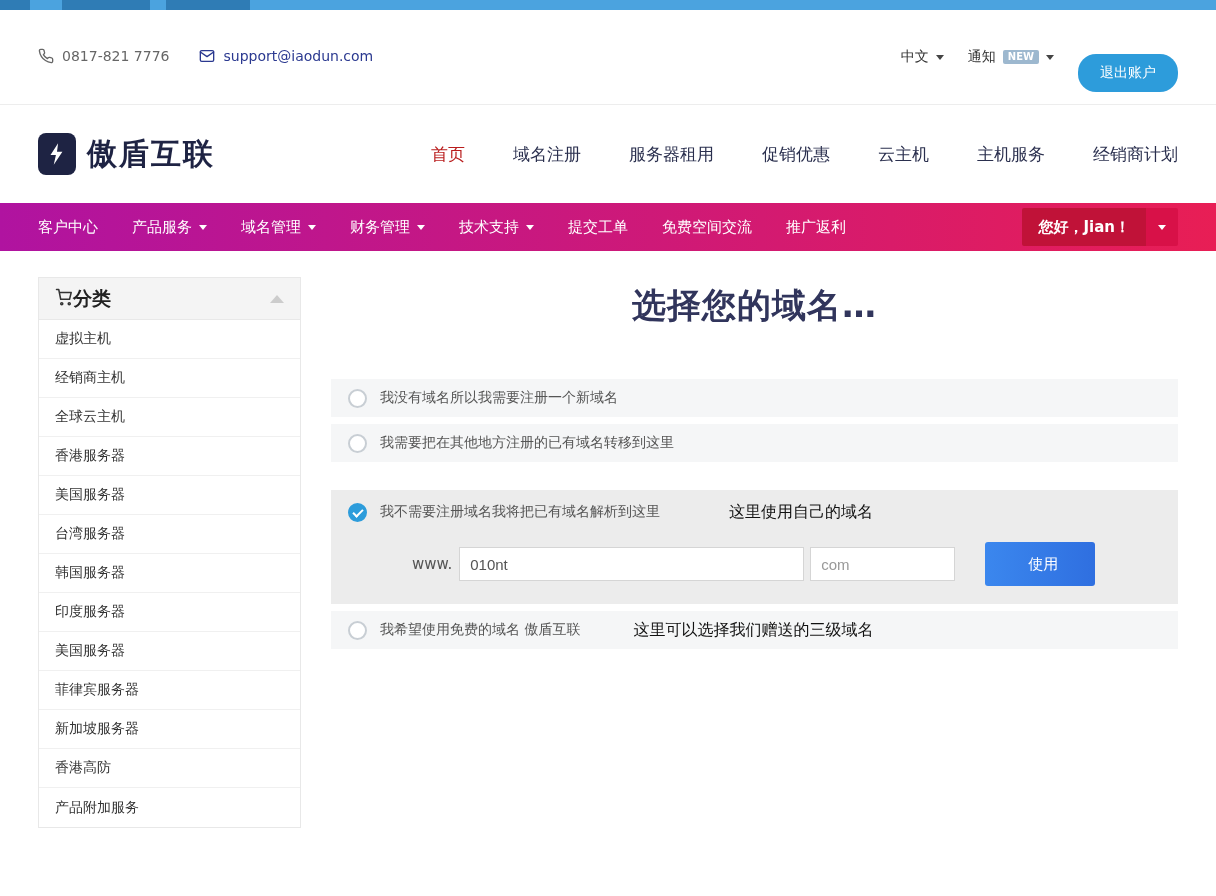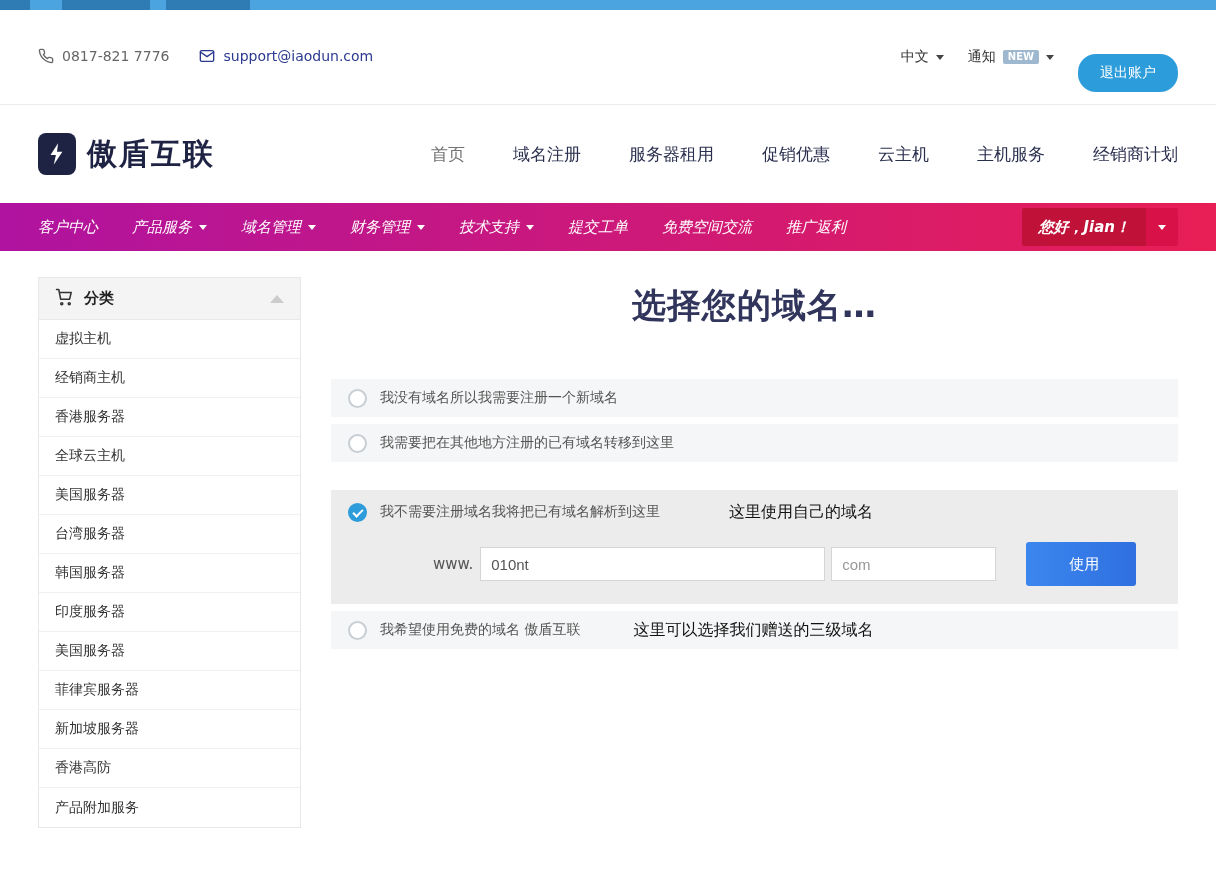--- a/index.html
+++ b/index.html
@@ -30,41 +30,41 @@
   .logout-btn { background:#2d9cdb; color:#fff; border:none; border-radius:18px;
                 padding:10px 22px; font-size:14px; cursor:pointer;margin-top:31px; }
 
   
   .logobar { height:98px; display:flex; align-items:center; justify-content:space-between; padding:0 38px; }
   .logo { display:flex; align-items:center; gap:11px; }
   .logo-mark { width:38px; height:42px; background:#1e2343; border-radius:8px;
                display:flex; align-items:center; justify-content:center; }
   .logo-text { font-size:30px; font-weight:800; color:#1e2343; letter-spacing:2px; }
   .mainnav { display:flex; gap:48px; font-size:17px; color:#2a2f4e; }
-  .mainnav a.active { color:#737373; }
+  .mainnav a.active { color:#b91c1c; }
 
   
   .menubar { height:48px; background:linear-gradient(90deg,#b013a0,#e81e55);
-             display:flex; align-items:center; padding:0 38px; gap:34px;font-style:italic; }
+             display:flex; align-items:center; padding:0 38px; gap:34px; }
   .menu-item { color:#fff; font-size:15px; display:flex; align-items:center; gap:7px; cursor:pointer; }
   .caret-white { width:0; height:0; border-left:4px solid transparent; border-right:4px solid transparent;
                  border-top:5px solid #fff; display:inline-block; }
   .greeting-btn { margin-left:auto; display:flex; align-items:stretch; height:38px; cursor:pointer;
                   border-radius:2px; overflow:hidden; }
   .greeting-label { background:#c01238; color:#fff; font-size:15px; font-weight:bold;
                     display:flex; align-items:center; padding:0 16px; }
   .greeting-caret { background:#d81148; width:32px; display:flex; align-items:center; justify-content:center; }
 
   
   .content { display:flex; padding:26px 38px 0; gap:30px; align-items:flex-start; }
 
   .sidebar { width:263px; border:1px solid #e8e8e8; flex:none; background:#fff; }
   .sidebar-header { background:#f4f4f4; height:42px; display:flex; align-items:center;
-                    padding:0 16px; gap:11px; border-bottom:1px solid #e8e8e8;
-                    font-size:15px; font-weight:bold; color:#222; }
+                    padding:0 16px; gap:0; border-bottom:1px solid #e8e8e8;
+                    font-size:19px; font-weight:bold; color:#222; }
   .chevron-up { margin-left:auto; width:0; height:0; border-left:7px solid transparent;
                 border-right:7px solid transparent; border-bottom:8px solid #ccc; }
   .sidebar-item { height:39px; display:flex; align-items:center; padding:0 16px;
                   font-size:14px; color:#333; border-bottom:1px solid #f0f0f0; cursor:pointer; }
   .sidebar-item:last-child { border-bottom:none; }
 
   .main { flex:1; }
   .page-title { text-align:center; font-size:34px; font-weight:bold; color:#31355c;
                 letter-spacing:1px; margin:6px 0 50px; }
 
@@ -73,25 +73,25 @@
   .option-block { background:#ececec; margin-bottom:7px; padding:0 17px 18px; }
   .option-head { display:flex; align-items:center; gap:13px; height:44px; font-size:14px; color:#555;margin-top:28px; }
   .radio { width:19px; height:19px; border-radius:50%; background:#fff;
            border:2px solid #c8ced4; flex:none; cursor:pointer; position:relative; }
   .radio.checked { background:#2d9cdb; border-color:#2d9cdb; }
   .radio.checked::after { content:""; position:absolute; left:5px; top:2px; width:4px; height:8px;
                           border:solid #fff; border-width:0 2px 2px 0; transform:rotate(45deg); }
   .annotation { color:#111; font-size:16px; margin-left:56px; }
   .annotation.free { margin-left:40px; }
 
-  .domain-form { display:flex; align-items:center; margin-left:85px; margin-top:8px; }
+  .domain-form { display:flex; align-items:center; margin-left:64px; margin-top:8px; }
   .www-label { font-size:15px; color:#555; margin-right:7px; }
   .domain-input { width:345px; height:34px; border:1px solid #d5d5d5; padding:0 10px;
                   font-size:15px; color:#555; outline:none; }
-  .tld-input { width:165px; height:34px; border:1px solid #d5d5d5; padding:0 10px;
+  .tld-input { width:145px; height:34px; border:1px solid #d5d5d5; padding:0 10px;
                font-size:15px; color:#555; margin-left:6px; outline:none; }
   .tld-input::placeholder { color:#999; opacity:1; }
   .use-btn { margin-left:30px; width:110px; height:44px; border:none; border-radius:3px;
              background:linear-gradient(90deg,#3b87ee,#2f6fe0); color:#fff; font-size:15px; cursor:pointer;padding-left:6px; }
 </style>
 </head>
 <body>
 
 <div class="topstrip">
   <div class="seg seg1"></div>
@@ -199,22 +199,22 @@
             <circle cx="9" cy="21" r="1.4"></circle>
             <circle cx="19" cy="21" r="1.4"></circle>
             <path d="M2 2h3l2.6 13h11.8l2.2-9H6"></path>
           </svg>
       </span>
       <span>分类</span>
       <span class="chevron-up"></span>
     </div>
     <div class="sidebar-item">虚拟主机</div>
     <div class="sidebar-item">经销商主机</div>
+    <div class="sidebar-item">全球云主机</div>
     <div class="sidebar-item">香港服务器</div>
-    <div class="sidebar-item">全球云主机</div>
     <div class="sidebar-item">美国服务器</div>
     <div class="sidebar-item">台湾服务器</div>
     <div class="sidebar-item">韩国服务器</div>
     <div class="sidebar-item">印度服务器</div>
     <div class="sidebar-item">美国服务器</div>
     <div class="sidebar-item">菲律宾服务器</div>
     <div class="sidebar-item">新加坡服务器</div>
     <div class="sidebar-item">香港高防</div>
     <div class="sidebar-item">产品附加服务</div>
   </aside>

